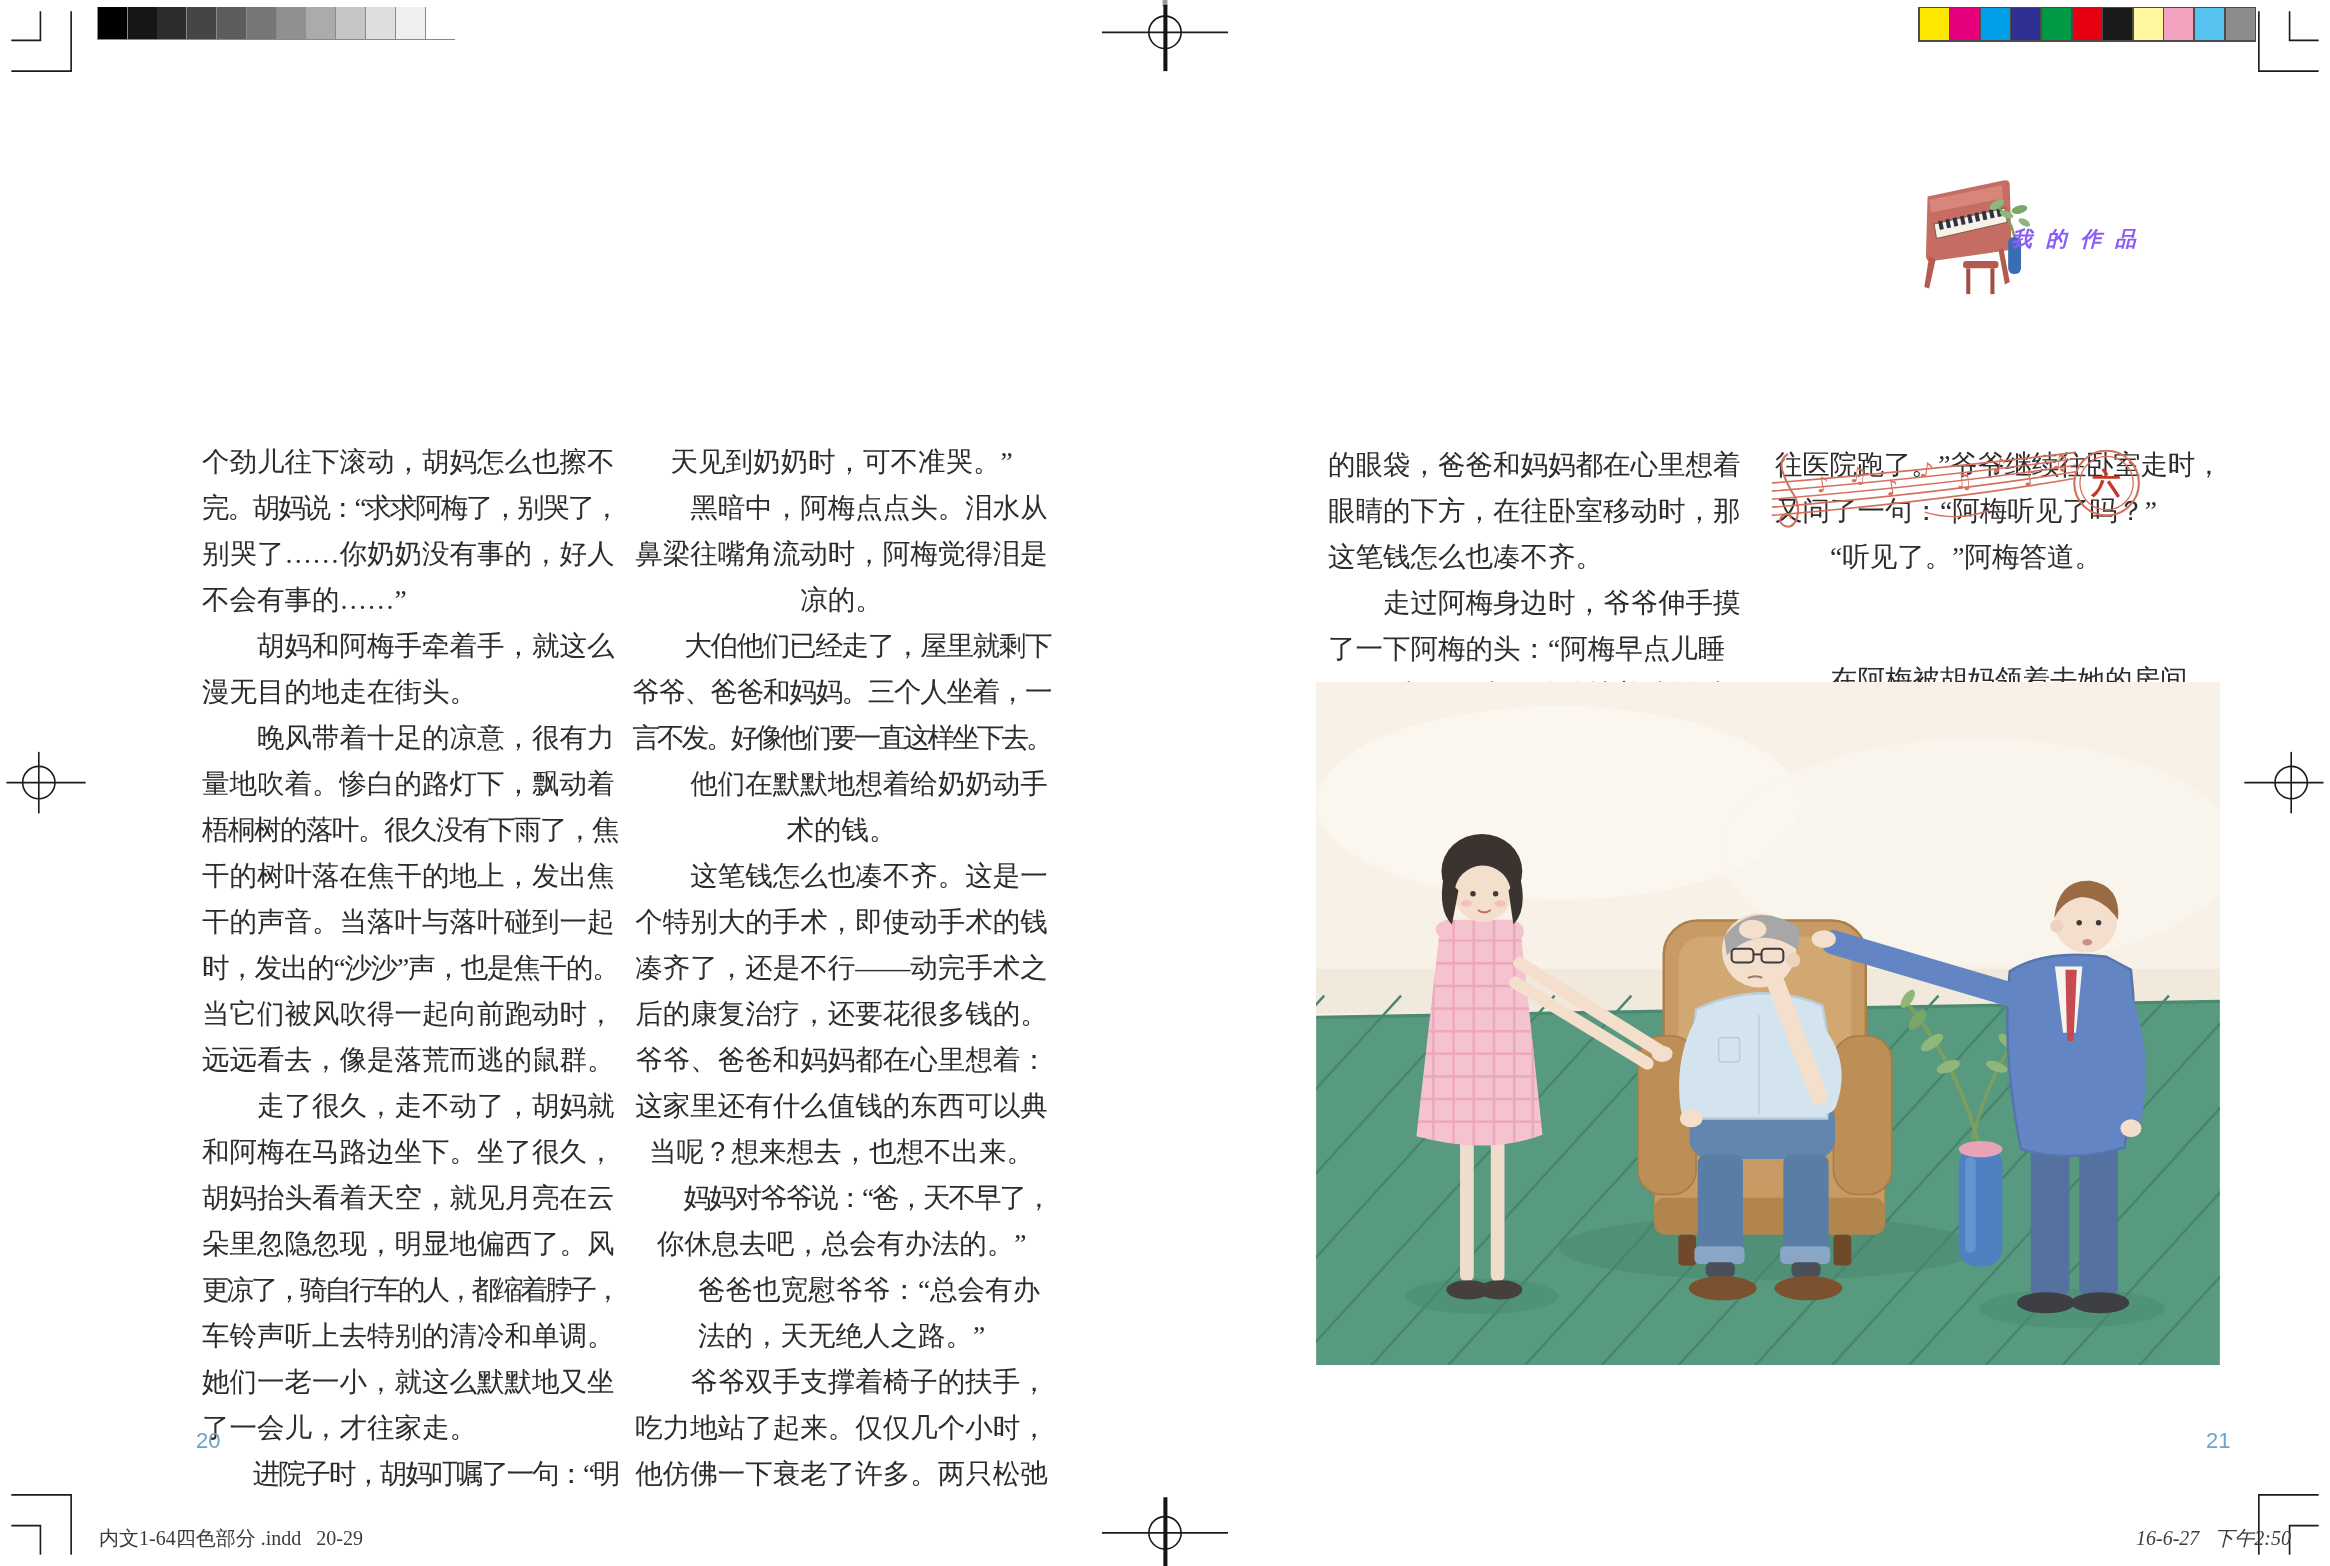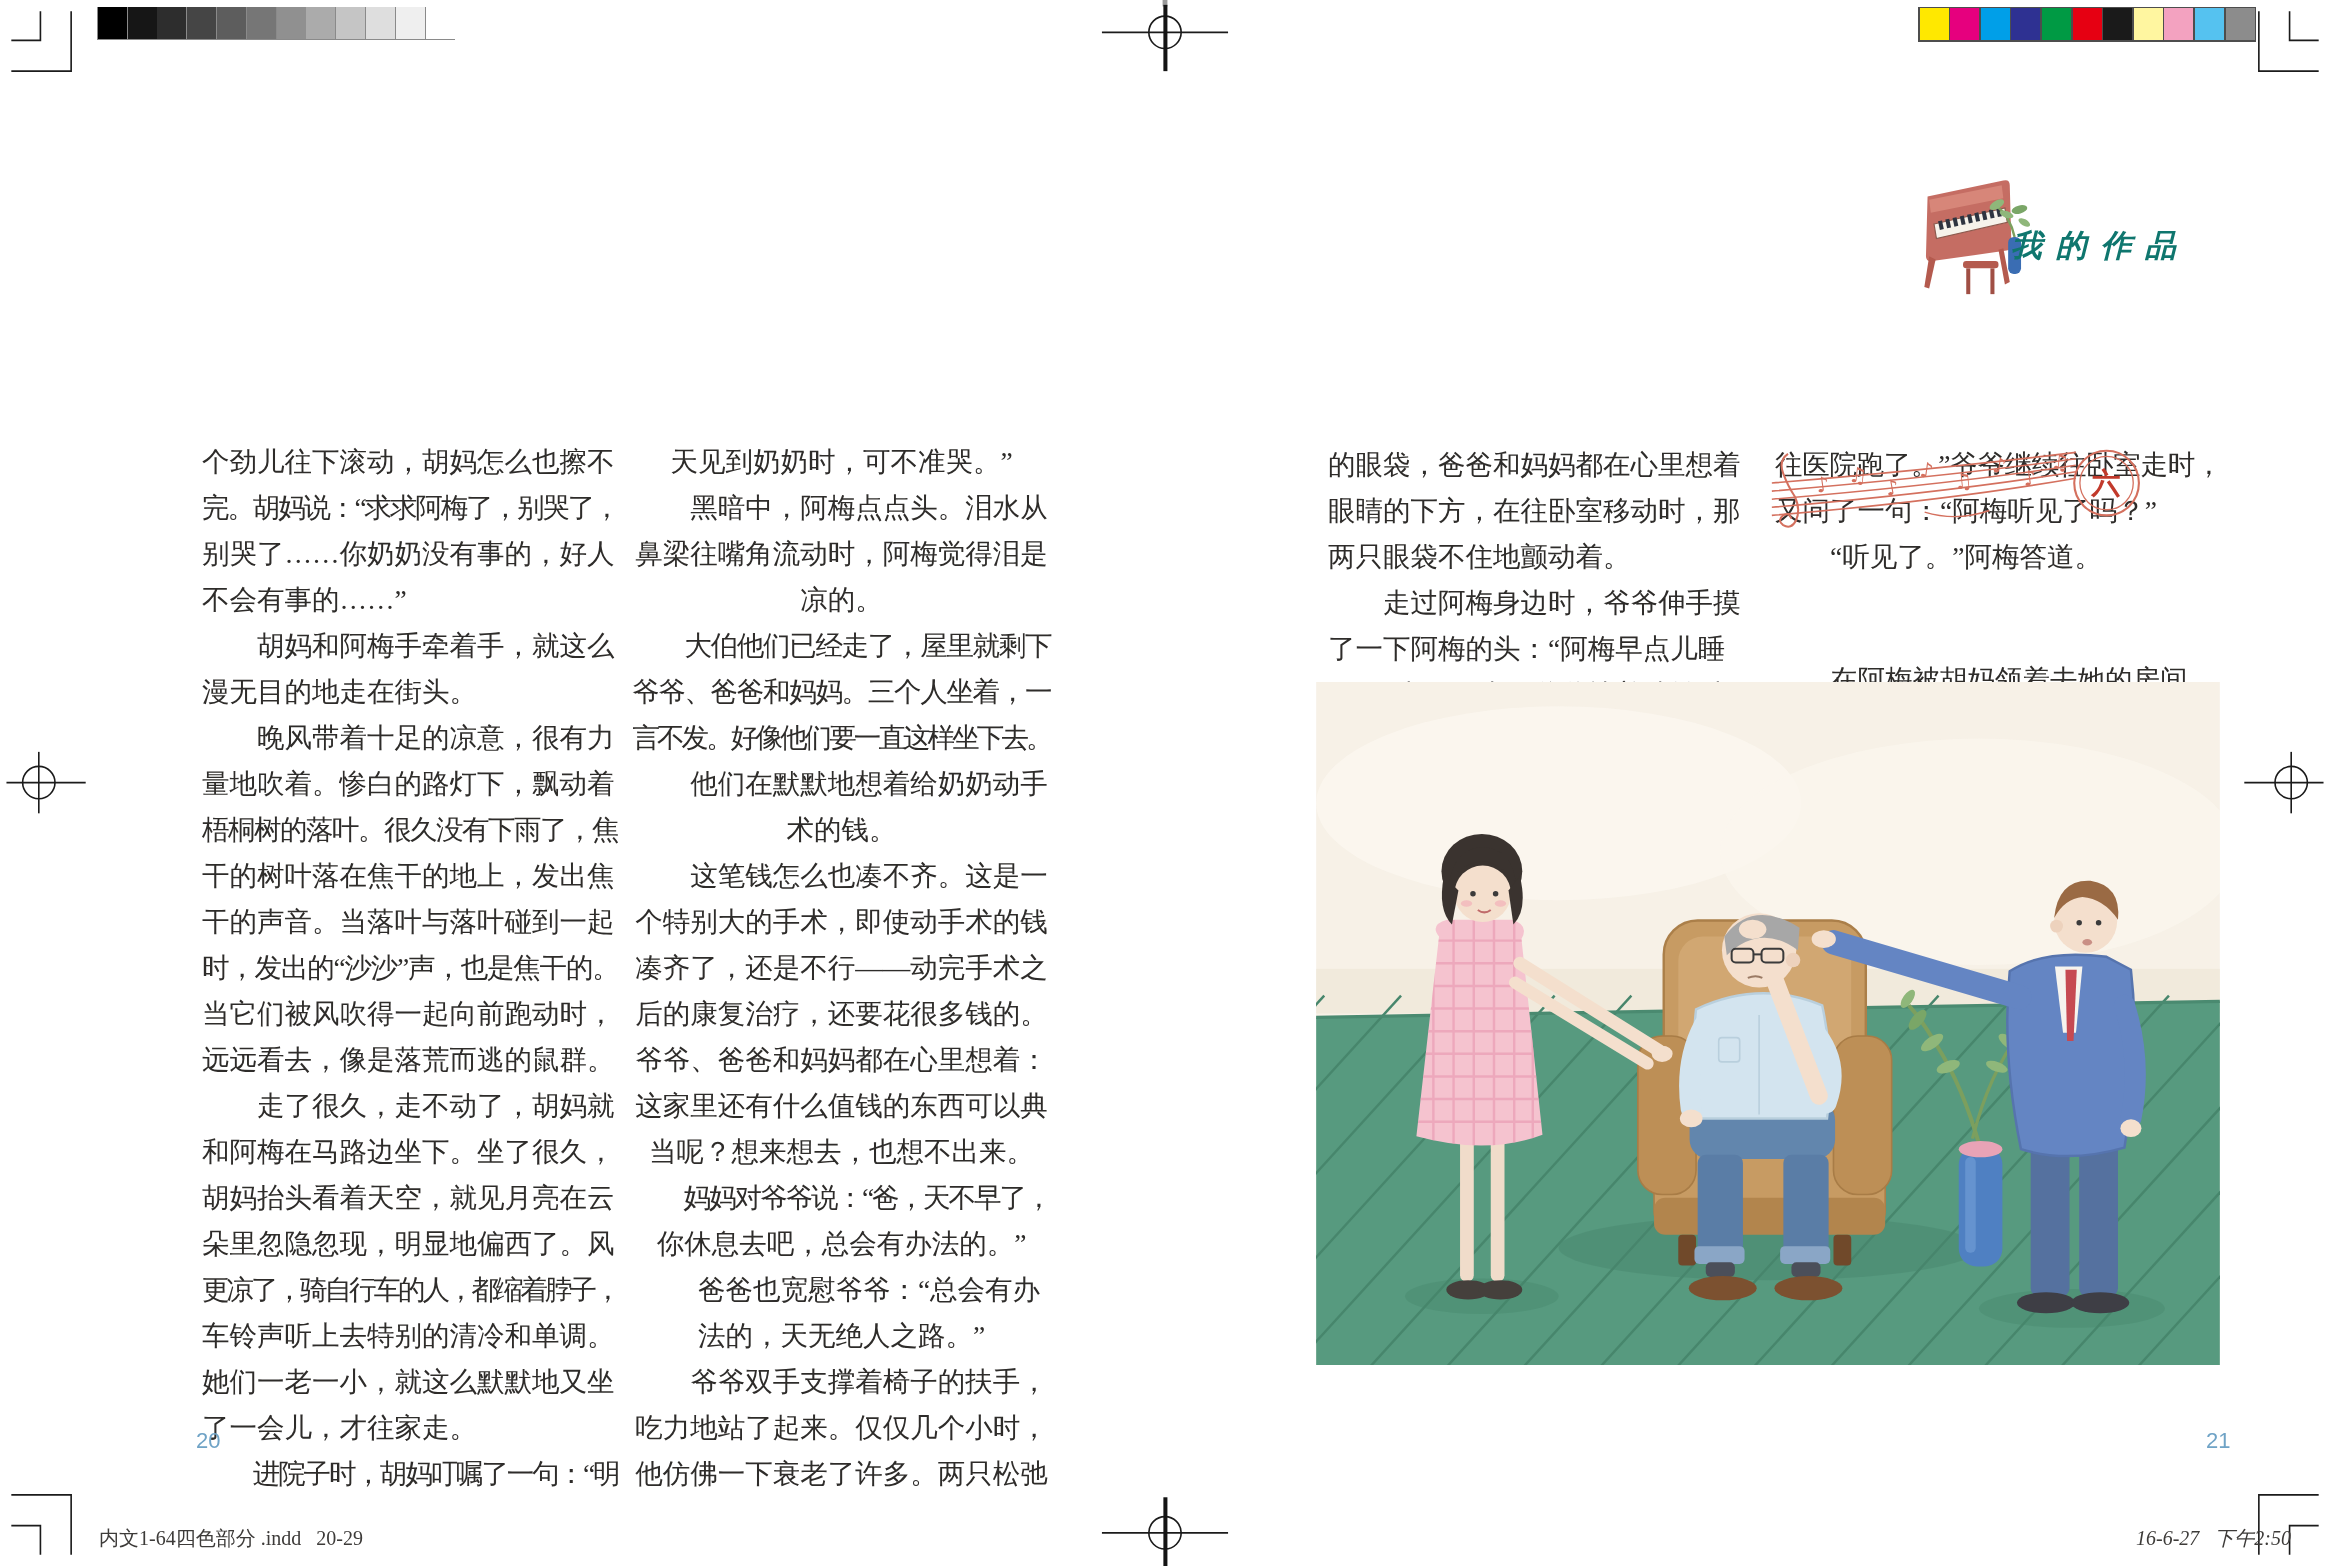--- a/index.html
+++ b/index.html
@@ -13,21 +13,21 @@
   .colorbar span{width:29px;height:32px;display:block;}
 
   
   .col{position:absolute;font-size:27.5px;line-height:46px;color:#2e2c2a;white-space:pre;}
   .col div{height:46px;white-space:pre;}
 
   .pagenum{position:absolute;font-size:22px;color:#6fa3c6;font-family:"Liberation Sans","DejaVu Sans",sans-serif;margin-left:34px;}
 
   .footer{position:absolute;font-size:20px;color:#3d3b39;white-space:pre;}
 
-  .works-label{position:absolute;left:2011px;top:225px;font-size:31px;color:#0f766e;
+  .works-label{position:absolute;left:2011px;top:225px;font-size:21px;color:#8b5cf6;
     letter-spacing:13.7px;font-style:italic;font-weight:bold;white-space:pre;}
   .section-num{position:absolute;left:2077px;top:462px;width:58px;height:42px;line-height:42px;
     text-align:center;font-size:29px;color:#c23a2c;font-weight:bold;}
 
   .marks{position:absolute;left:0;top:0;pointer-events:none;}
   svg{display:block;}
   .illus{position:absolute;left:1316px;top:682px;}
   .piano{position:absolute;left:1913px;top:166px;}
   .staff{position:absolute;left:1767px;top:441px;}
 </style>
@@ -137,21 +137,21 @@
       <ellipse cx="104" cy="48" rx="10" ry="5" fill="#8fb77a" transform="rotate(-30 104 48)"></ellipse>
       <ellipse cx="116" cy="60" rx="9" ry="4" fill="#8fb77a" transform="rotate(20 116 60)"></ellipse>
       <ellipse cx="132" cy="54" rx="10" ry="5" fill="#7aa667" transform="rotate(-15 132 54)"></ellipse>
       <ellipse cx="138" cy="70" rx="8" ry="4" fill="#8fb77a" transform="rotate(30 138 70)"></ellipse>
     </g>
   </svg>
   <div class="works-label">我的作品</div>
 
   <div class="col fit-col" style="left:1328px;top:304px;width:416px;">
     
-  <div>的眼袋，爸爸和妈妈都在心里想着</div><div>眼睛的下方，在往卧室移动时，那</div><div>两只眼袋不住地颤动着。</div><div>　　走过阿梅身边时，爷爷伸手摸</div><div>了一下阿梅的头：“阿梅早点儿睡</div><div>吧。”走了几步，爷爷扶着墙转过</div><div style="letter-spacing: -0.5px;">来对阿梅说，“你奶奶让我告诉你，</div><div>放了学，回家好好弹钢琴，不要总</div></div>
+  <div>的眼袋，爸爸和妈妈都在心里想着</div><div>眼睛的下方，在往卧室移动时，那</div><div>这笔钱怎么也凑不齐。</div><div>　　走过阿梅身边时，爷爷伸手摸</div><div>了一下阿梅的头：“阿梅早点儿睡</div><div>吧。”走了几步，爷爷扶着墙转过</div><div style="letter-spacing: -0.5px;">来对阿梅说，“你奶奶让我告诉你，</div><div>放了学，回家好好弹钢琴，不要总</div></div>
   <div class="col fit-col" style="left:1775px;top:304px;width:447px;">
     
   <div style="letter-spacing: -0.3px;">往医院跑了。”爷爷继续往卧室走时，</div><div>又问了一句：“阿梅听见了吗？”</div><div>　　“听见了。”阿梅答道。</div></div>
 
   <svg class="staff" width="380" height="93" viewBox="0 0 470 115">
     <g stroke="#d4705e" stroke-width="2" fill="none">
       <path d="M6,92 Q220,74 382,46"></path>
       <path d="M6,82 Q220,64 382,38"></path>
       <path d="M6,72 Q220,54 382,30"></path>
       <path d="M6,62 Q220,44 382,22"></path>

